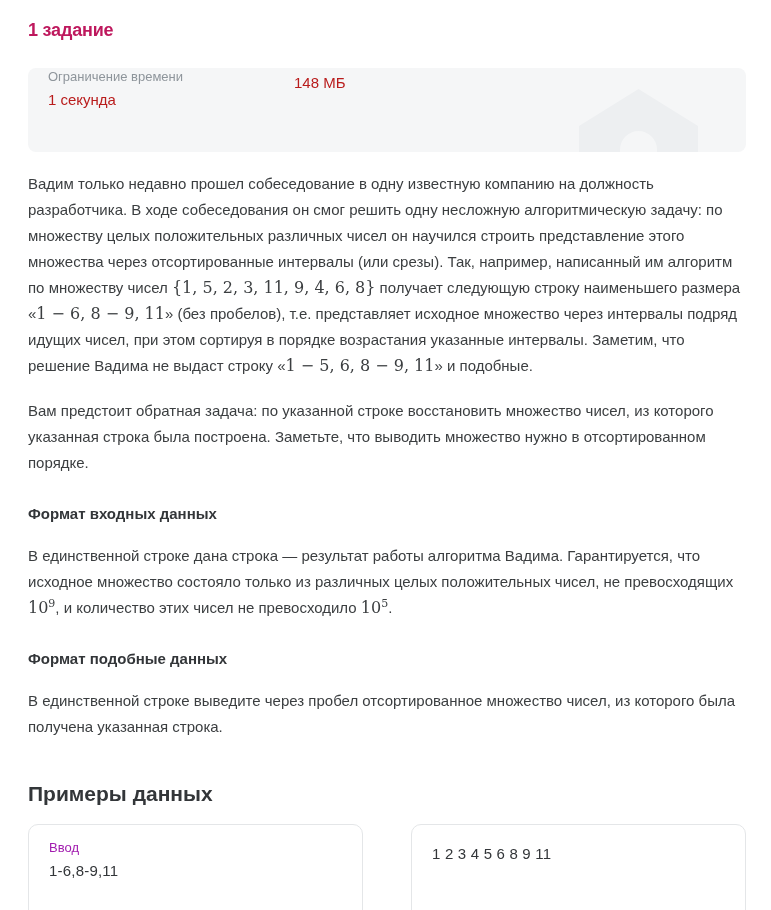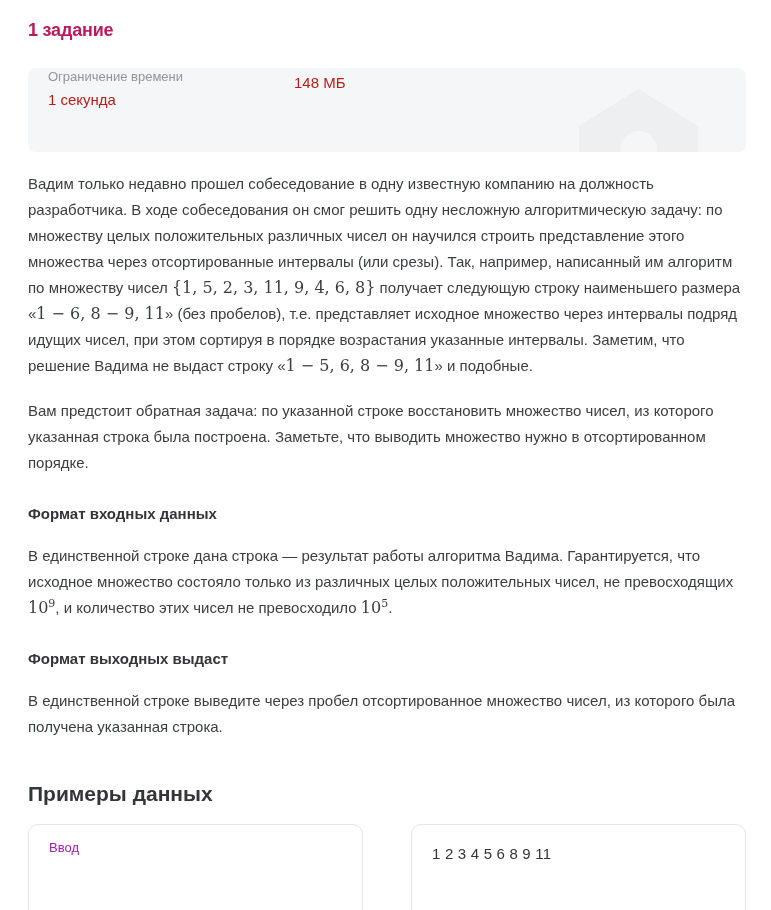--- a/index.html
+++ b/index.html
@@ -137,30 +137,31 @@
   <div class="statement">
 
     <p><span>Вадим только недавно прошел собеседование в одну известную компанию на должность разработчика. В ходе собеседования он смог решить одну несложную алгоритмическую задачу: по множеству целых положительных различных чисел он научился строить представление этого множества через отсортированные интервалы (или срезы). Так, например, написанный им алгоритм по множеству чисел </span><span class="math">{1, 5, 2, 3, 11, 9, 4, 6, 8}</span><span> получает следующую строку наименьшего размера «</span><span class="math">1 − 6, 8 − 9, 11</span><span>» (без пробелов), т.е. представляет исходное множество через интервалы подряд идущих чисел, при этом сортируя в порядке возрастания указанные интервалы. Заметим, что решение Вадима не выдаст строку «</span><span class="math">1 − 5, 6, 8 − 9, 11</span><span>» и подобные.</span></p>
 
     <p>Вам предстоит обратная задача: по указанной строке восстановить множество чисел, из которого указанная строка была построена. Заметьте, что выводить множество нужно в отсортированном порядке.</p>
 
     <h3 class="format-heading">Формат входных данных</h3>
 
     <p><span>В единственной строке дана строка — результат работы алгоритма Вадима. Гарантируется, что исходное множество состояло только из различных целых положительных чисел, не превосходящих </span><span class="math"><span>10</span><sup>9</sup></span><span>, и количество этих чисел не превосходило </span><span class="math"><span>10</span><sup>5</sup></span><span>.</span></p>
 
-    <h3 class="format-heading">Формат выходных выдаст</h3>
+    <h3 class="format-heading">Формат подобные данных</h3>
 
     <p>В единственной строке выведите через пробел отсортированное множество чисел, из которого была получена указанная строка.</p>
 
   </div>
 
   <h2 class="examples-heading">Примеры данных</h2>
 
   <div class="examples-row">
     <div class="example-card">
       <div class="example-label">Ввод</div>
+      <div class="example-value">1-6,8-9,11</div>
     </div>
     <div class="example-card">
       <div class="example-value">1 2 3 4 5 6 8 9 11</div>
     </div>
   </div>
 
 </div>
 
 </body></html>

